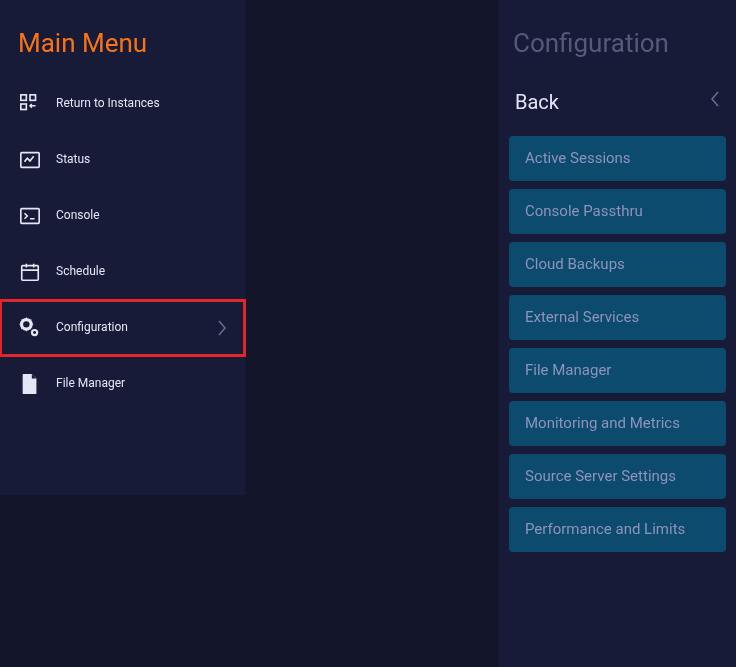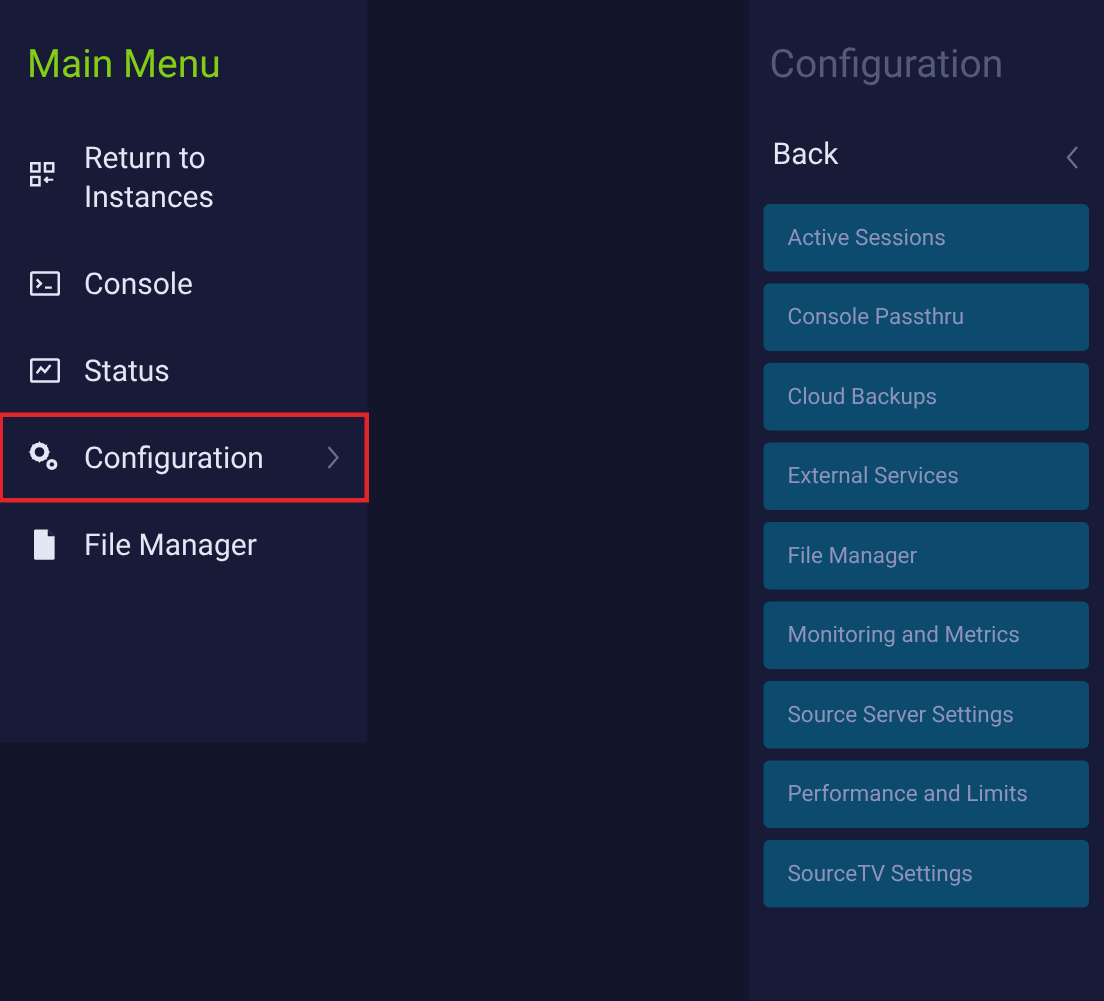--- a/index.html
+++ b/index.html
@@ -17,31 +17,31 @@
     left: 0;
     top: 0;
     width: 245px;
     height: 495px;
     background: #181b37;
     padding: 20px 0 0 0;
   }
   .sidebar-title {
     font-size: 26px;
     font-weight: 400;
-    color: #84cc16;
+    color: #f97316;
     padding: 8px 18px 18px 18px;
   }
   .menu-list {
     list-style: none;
   }
   .menu-item {
     display: flex;
     align-items: center;
     padding: 16px 18px;
-    font-size: 20px;
+    font-size: 12px;
     color: #e3e6f5;
     cursor: pointer;
     position: relative;
   }
   .menu-item .icon {
     width: 24px;
     height: 24px;
     margin-right: 14px;
     display: inline-flex;
     align-items: center;
@@ -68,21 +68,21 @@
     padding: 20px 0 0 0;
   }
   .config-title {
     font-size: 26px;
     font-weight: 400;
     color: #565a7a;
     padding: 8px 18px 18px 14px;
   }
   .back-row {
     display: flex;
-    align-items: flex-end;
+    align-items: flex-start;
     padding: 14px 16px;
     font-size: 20px;
     color: #e3e6f5;
     cursor: pointer;
   }
   .back-row .chevron-left {
     margin-left: auto;
     color: #6a6e94;
   }
   .config-list {
@@ -119,33 +119,42 @@
             <rect x="12" y="2" width="6" height="6"></rect>
             <path d="M18 14 L12 14 M14 12 L12 14 L14 16" stroke-width="1.6"></path>
           </svg>
         </span>
         <span class="label" style="max-width: 110px;">Return to Instances</span>
       </li>
       <li class="menu-item">
         <span class="icon">
           <svg width="22" height="22" viewBox="0 0 24 24" fill="none" stroke="#e3e6f5" stroke-width="1.8">
             <rect x="2" y="4" width="20" height="16" rx="1"></rect>
+            <path d="M6 14 L9 10 L12 13 L16 8"></path>
+          </svg>
+        </span>
+        <span class="label">Status</span>
+      </li>
+      <li class="menu-item">
+        <span class="icon">
+          <svg width="22" height="22" viewBox="0 0 24 24" fill="none" stroke="#e3e6f5" stroke-width="1.8">
+            <rect x="2" y="4" width="20" height="16" rx="1"></rect>
             <path d="M6 9 L9 12 L6 15 M12 15 L17 15"></path>
           </svg>
         </span>
         <span class="label">Console</span>
       </li>
       <li class="menu-item">
         <span class="icon">
           <svg width="22" height="22" viewBox="0 0 24 24" fill="none" stroke="#e3e6f5" stroke-width="1.8">
-            <rect x="2" y="4" width="20" height="16" rx="1"></rect>
-            <path d="M6 14 L9 10 L12 13 L16 8"></path>
-          </svg>
-        </span>
-        <span class="label">Status</span>
+            <rect x="3" y="5" width="18" height="16" rx="1"></rect>
+            <path d="M3 10 L21 10 M8 3 L8 7 M16 3 L16 7"></path>
+          </svg>
+        </span>
+        <span class="label">Schedule</span>
       </li>
       <li class="menu-item highlighted">
         <span class="icon">
           <svg width="22" height="22" viewBox="0 0 24 24" fill="#e3e6f5">
             <circle cx="8" cy="8" r="2.2" fill="#181b37"></circle>
             <path d="M8 1a7 7 0 0 1 0 14A7 7 0 0 1 8 1zm0 3.5a3.5 3.5 0 1 0 0 7 3.5 3.5 0 0 0 0-7z"></path>
             <path d="M8 0l1 2-1 1-1-1z M8 16l1-2-1-1-1 1z M0 8l2-1 1 1-1 1z M16 8l-2-1-1 1 1 1z M2.3 2.3l2 .6.3 1.3-1.3-.3z M13.7 13.7l-2-.6-.3-1.3 1.3 .3z M2.3 13.7l.6-2 1.3-.3-.3 1.3z M13.7 2.3l-.6 2-1.3 .3 .3-1.3z"></path>
             <circle cx="17" cy="17" r="4" fill="#e3e6f5"></circle>
             <circle cx="17" cy="17" r="1.6" fill="#181b37"></circle>
           </svg>
@@ -181,15 +190,14 @@
   </div>
   <ul class="config-list">
       <li class="config-item"><span>Active Sessions</span></li>
       <li class="config-item"><span>Console Passthru</span></li>
       <li class="config-item"><span>Cloud Backups</span></li>
       <li class="config-item"><span>External Services</span></li>
       <li class="config-item"><span>File Manager</span></li>
       <li class="config-item"><span>Monitoring and Metrics</span></li>
       <li class="config-item"><span>Source Server Settings</span></li>
       <li class="config-item"><span>Performance and Limits</span></li>
-      <li class="config-item"><span>SourceTV Settings</span></li>
     </ul>
 </div>
 
 </body></html>

